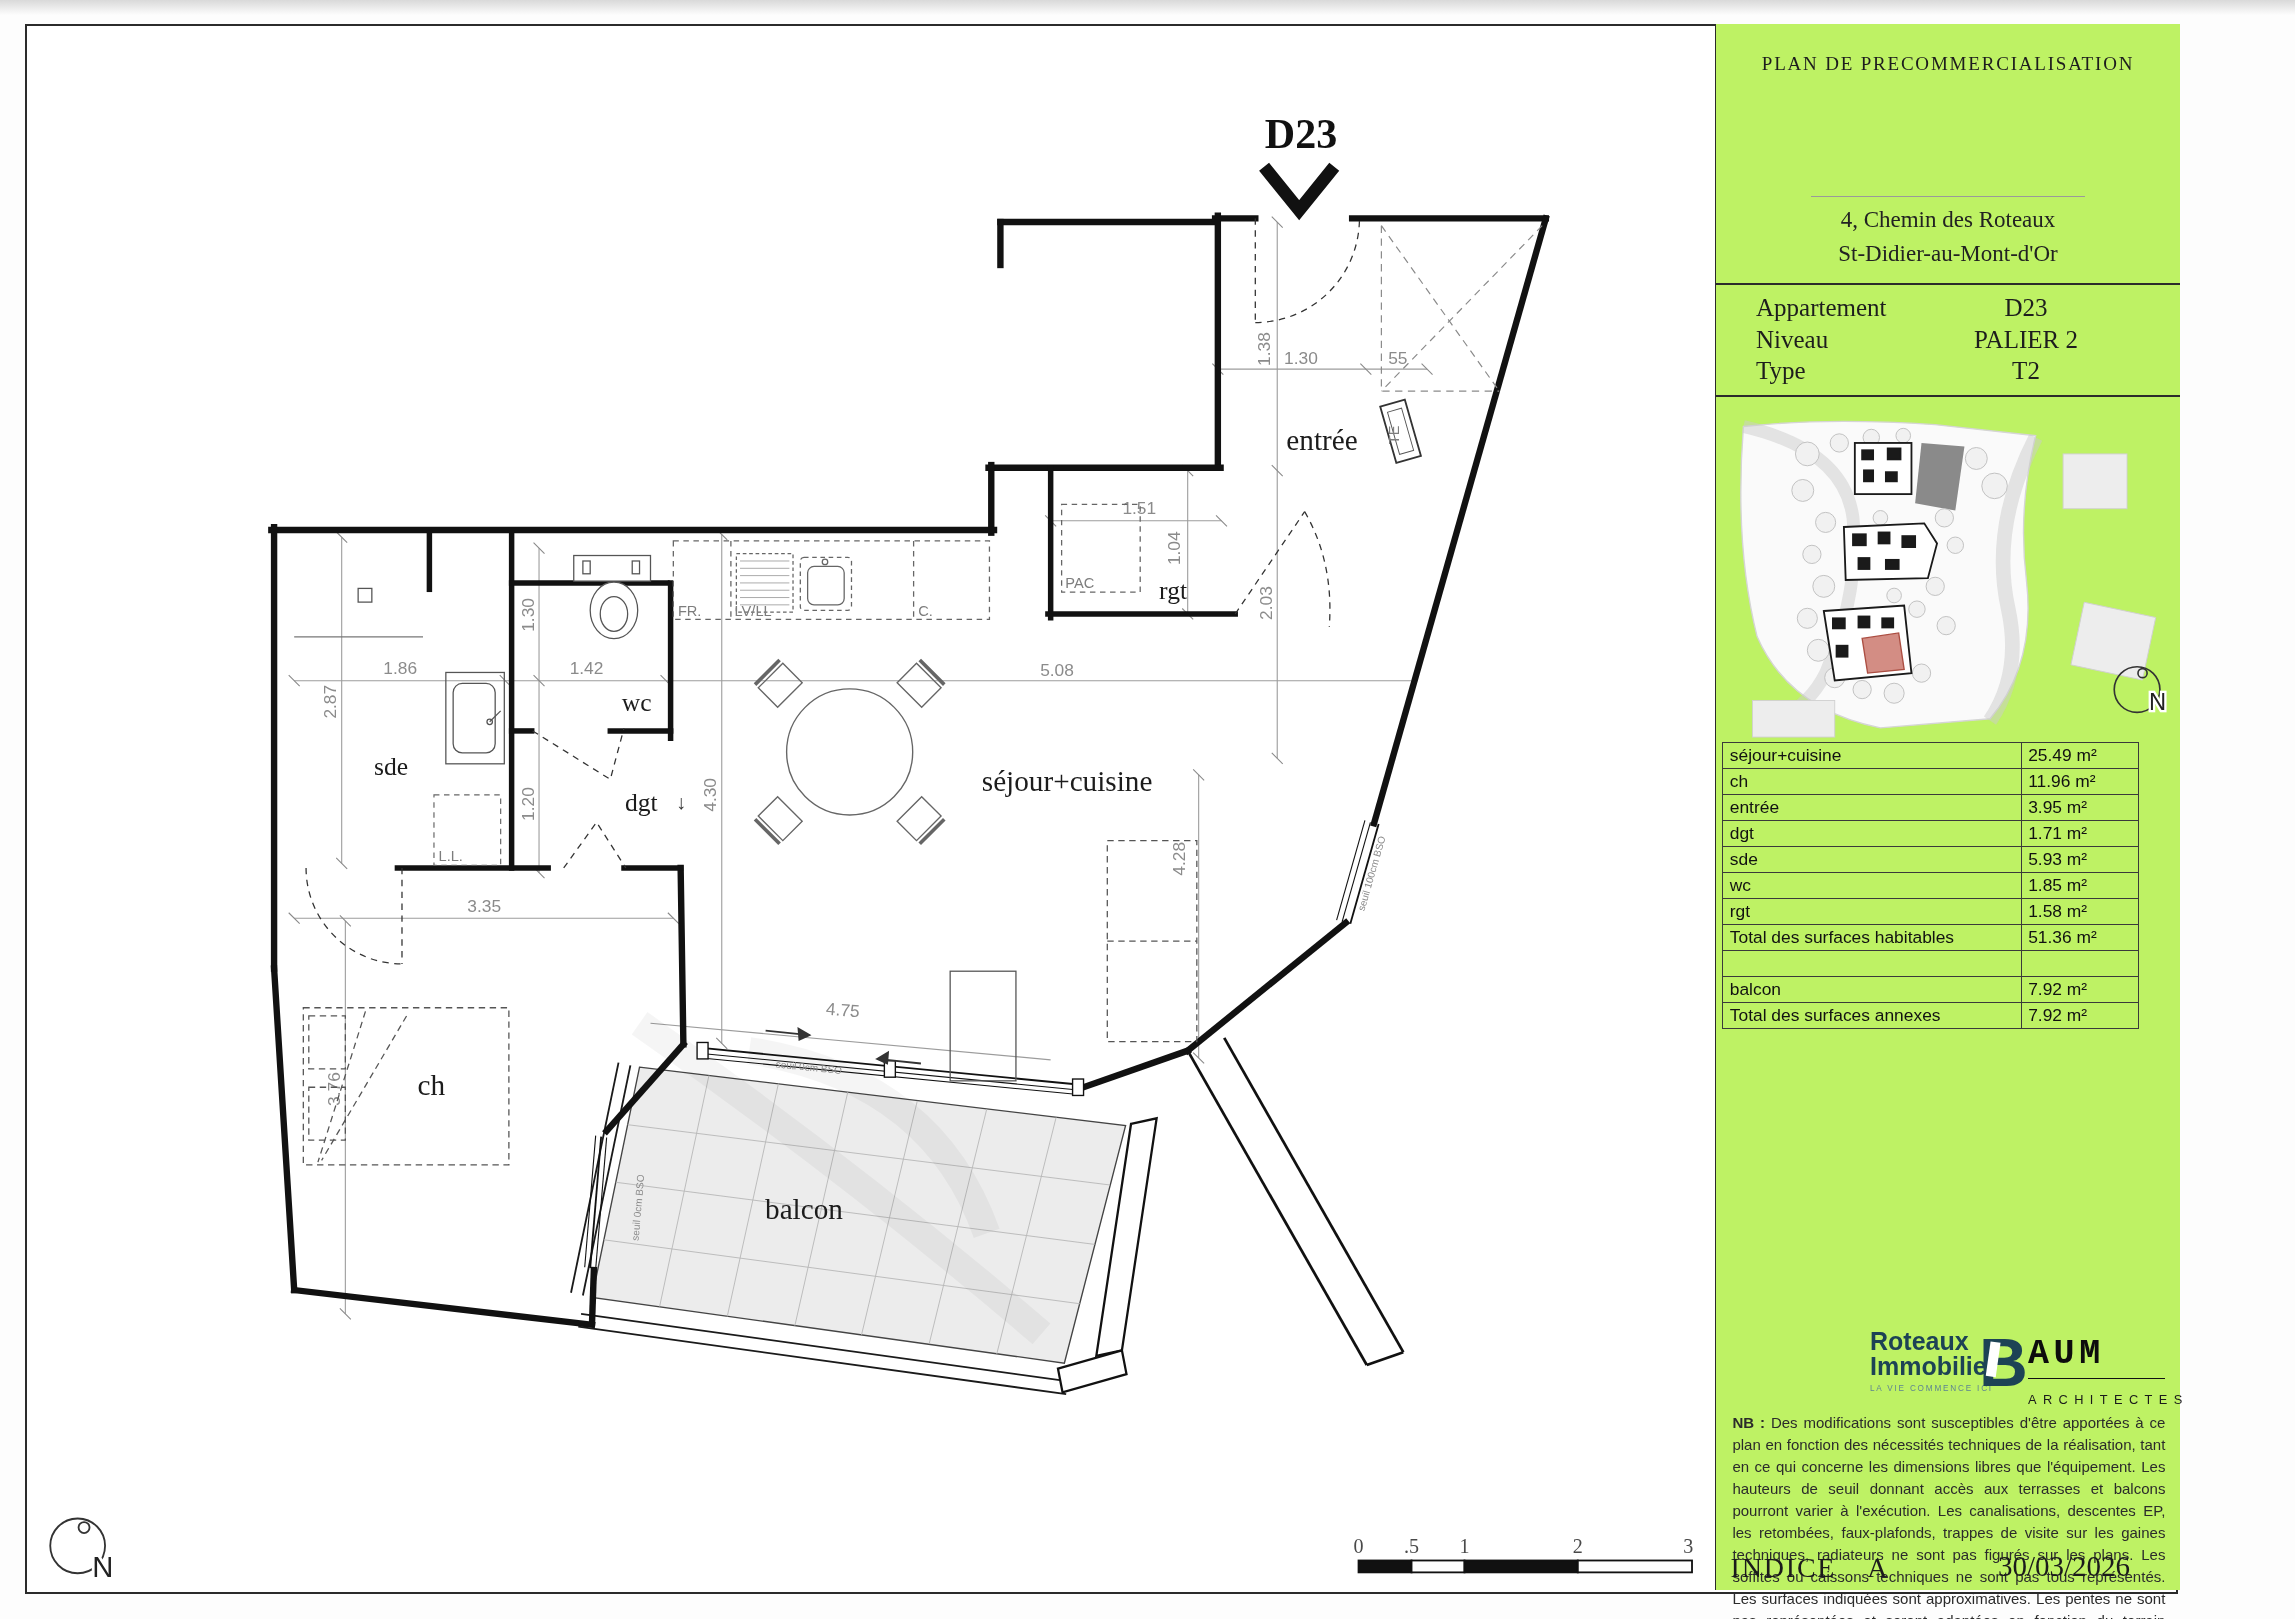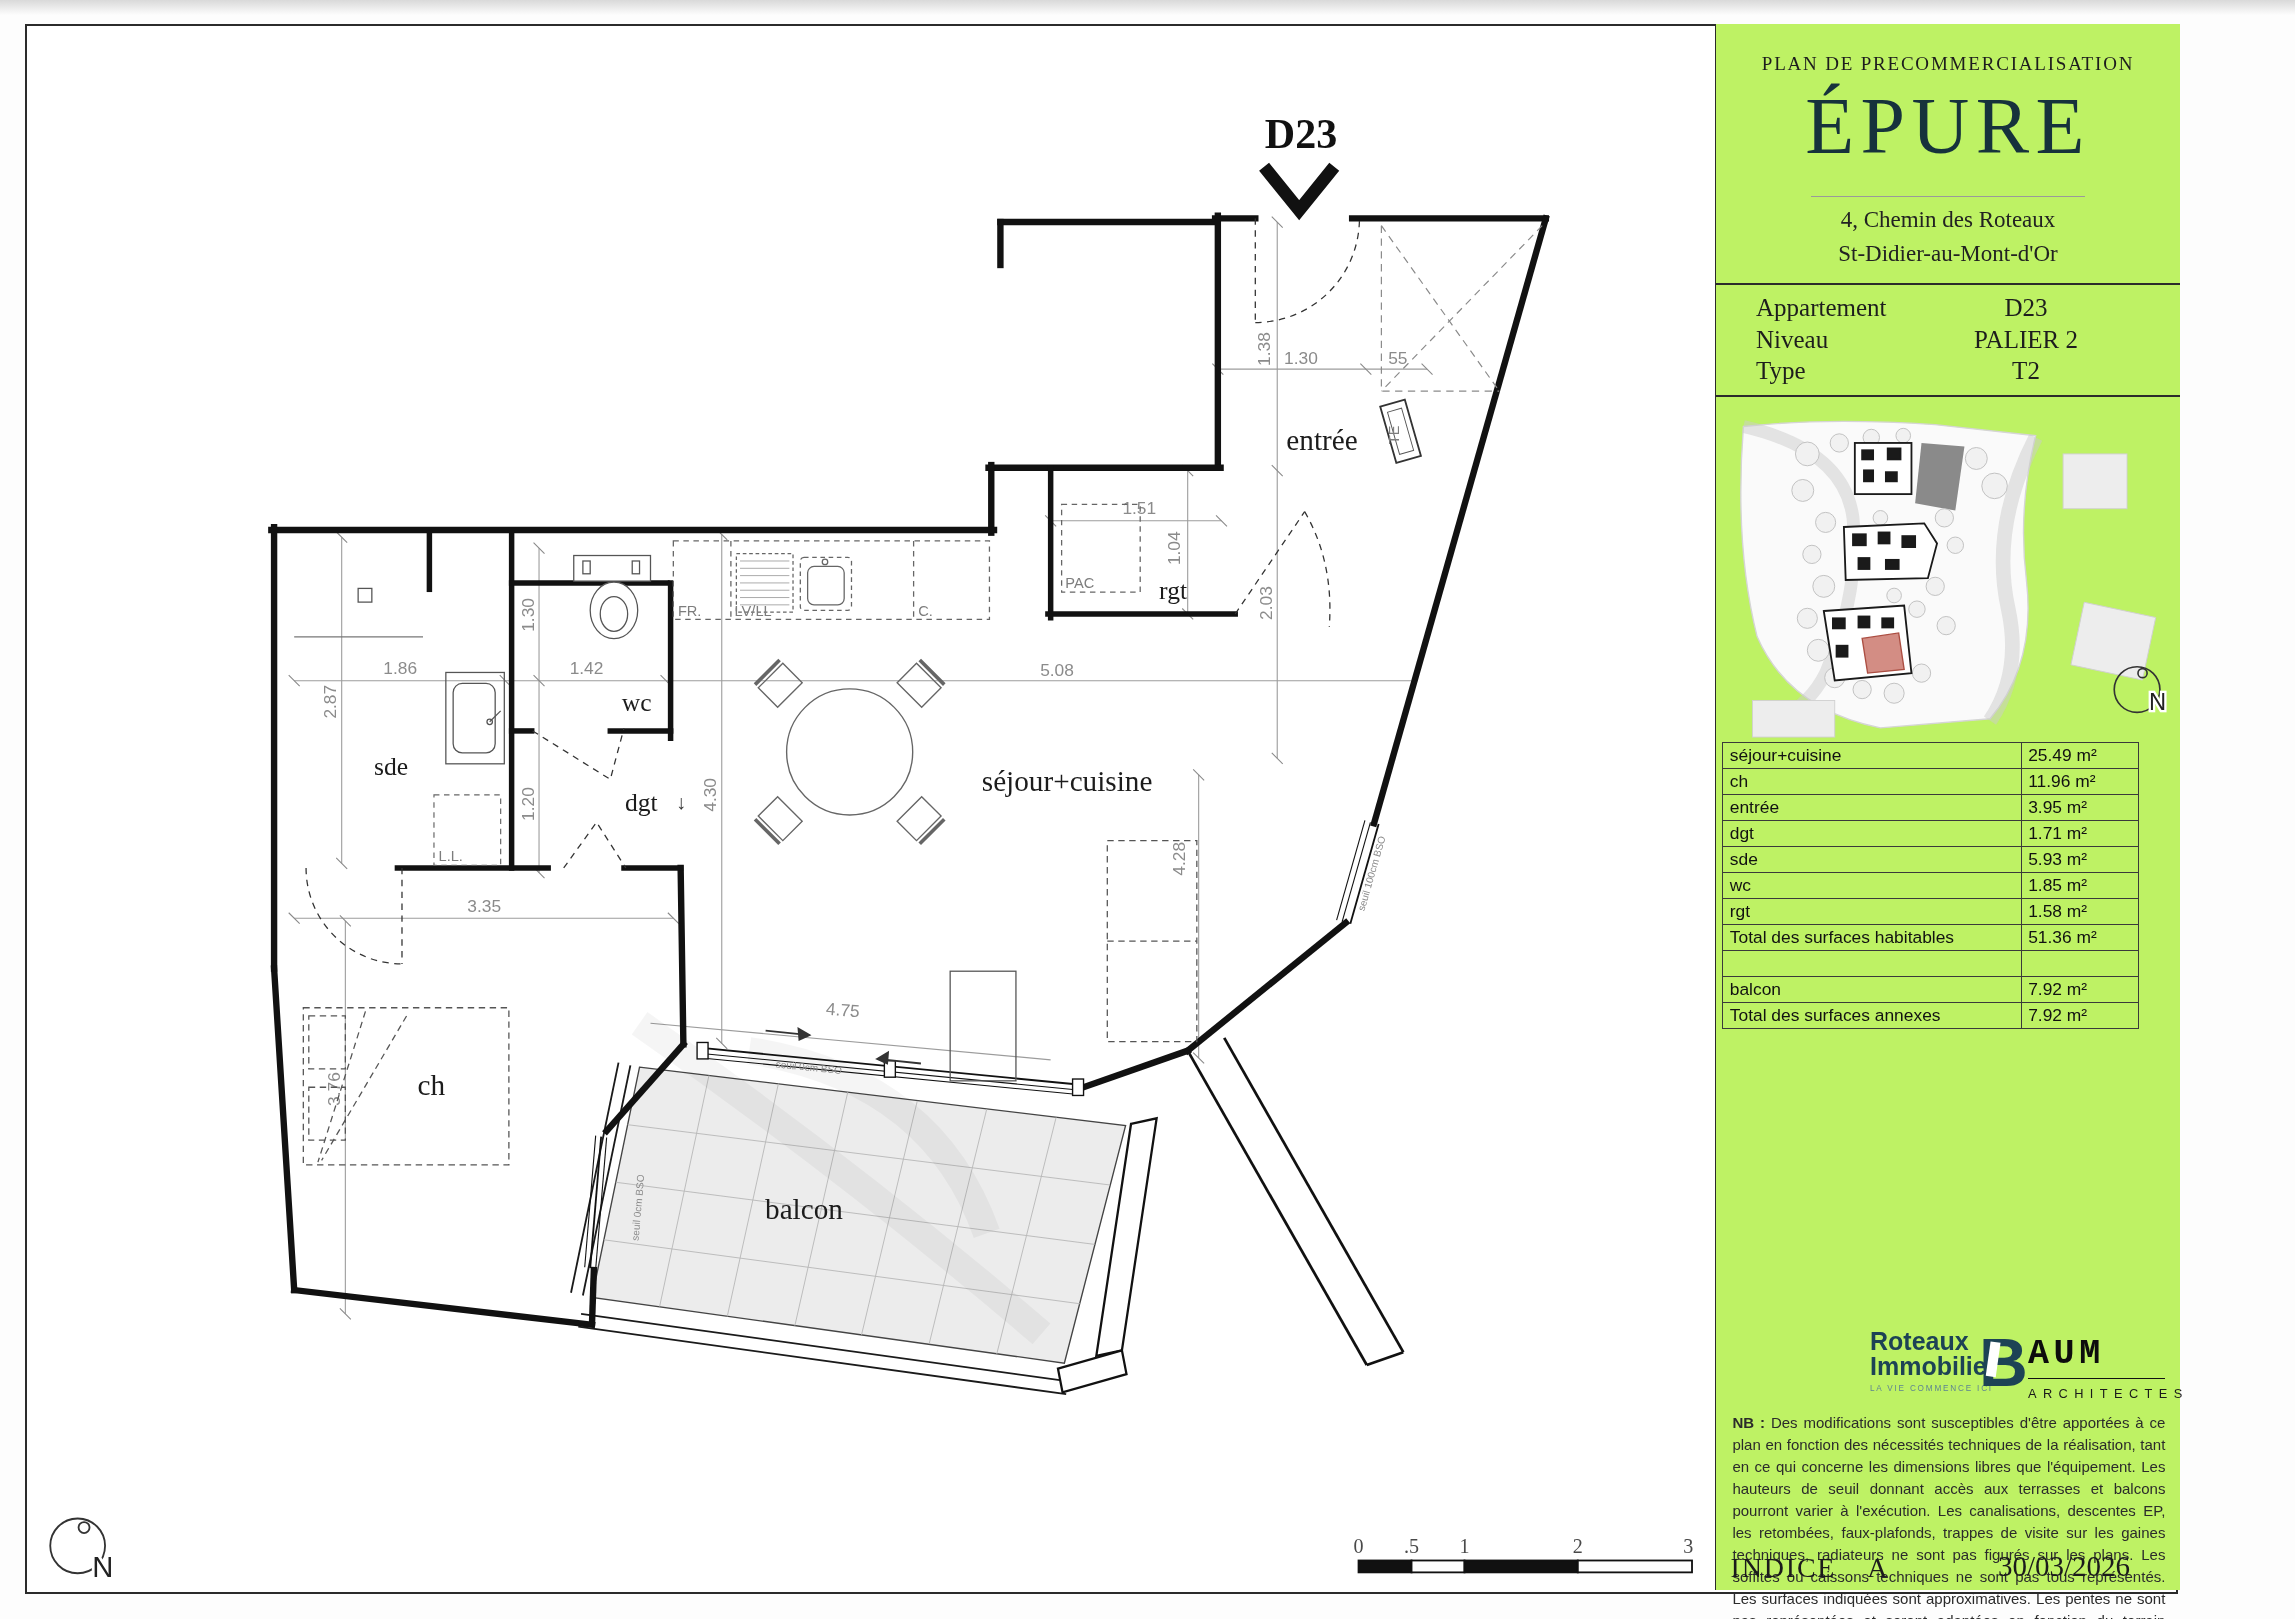--- a/index.html
+++ b/index.html
@@ -32,21 +32,21 @@
   .surf-table td.val{width:110px;}
   .surf-table td.lbl{width:291px;}
   .surf-table tr.total td{font-weight:normal;}
   .contact{left:16.4px;top:1299px;font-size:17.4px;line-height:22px;color:#4e7f8a;}
   .bylogo{left:154px;top:1305px;width:155px;}
   .bylogo .l1{font-size:25px;font-weight:bold;color:#1d4355;line-height:25px;}
   .bylogo .tag{font-size:8.2px;letter-spacing:1.8px;color:#5e8591;margin-top:4.6px;}
   .bmark{left:263px;top:1305px;}
   .aum{left:312px;top:1310px;width:137px;}
   .aum .big{font-size:35px;font-weight:bold;letter-spacing:4.6px;color:#0d0d0d;font-family:Liberation Mono, monospace;line-height:40px;}
-  .aum .sub{margin-top:3.7px;border-top:1.8px solid #111;padding-top:7px;font-size:12.8px;letter-spacing:6.4px;color:#1a1a1a;}
+  .aum .sub{margin-top:3.7px;border-top:1.8px solid #111;padding-top:13px;font-size:12.8px;letter-spacing:6.4px;color:#1a1a1a;}
   .nb{left:16.4px;top:1388px;width:433px;text-align:justify;font-size:15px;line-height:22px;color:#2b2b2b;}
   .footer-indice{left:14.6px;top:1528px;font-family:"Liberation Serif",serif;font-size:28px;letter-spacing:1.8px;color:#1b1b1b;}
   .footer-indice .iv{margin-left:31px;}
   .footer-date{right:50px;top:1526px;font-family:"Liberation Serif",serif;font-size:29px;color:#1b1b1b;}
 </style>
 </head>
 <body>
 
 <div class="topfade"></div>
 <div class="sheet"></div>
@@ -302,21 +302,20 @@
     <text class="scalelbl" x="1545" y="1700" text-anchor="middle">.5</text>
     <text class="scalelbl" x="1603" y="1700" text-anchor="middle">1</text>
     <text class="scalelbl" x="1727" y="1700" text-anchor="middle">2</text>
     <text class="scalelbl" x="1848" y="1700" text-anchor="middle">3</text>
   </g>
 </svg>
 
 <div class="panel">
 
   <div class="p-abs plan-type">PLAN DE PRECOMMERCIALISATION</div>
-  <div class="p-abs brand">ÉPURE</div>
   <div class="p-abs brand-rule"></div>
   <div class="p-abs addr" style="top:183px;">4, Chemin des Roteaux</div>
   <div class="p-abs addr" style="top:217px;">St-Didier-au-Mont-d'Or</div>
 
   <div class="p-abs hr" style="top:259px;"></div>
 
   <div class="p-abs info-row" style="top:270px;">
     <span class="info-label">Appartement</span>
     <span class="info-value">D23</span>
   </div>

